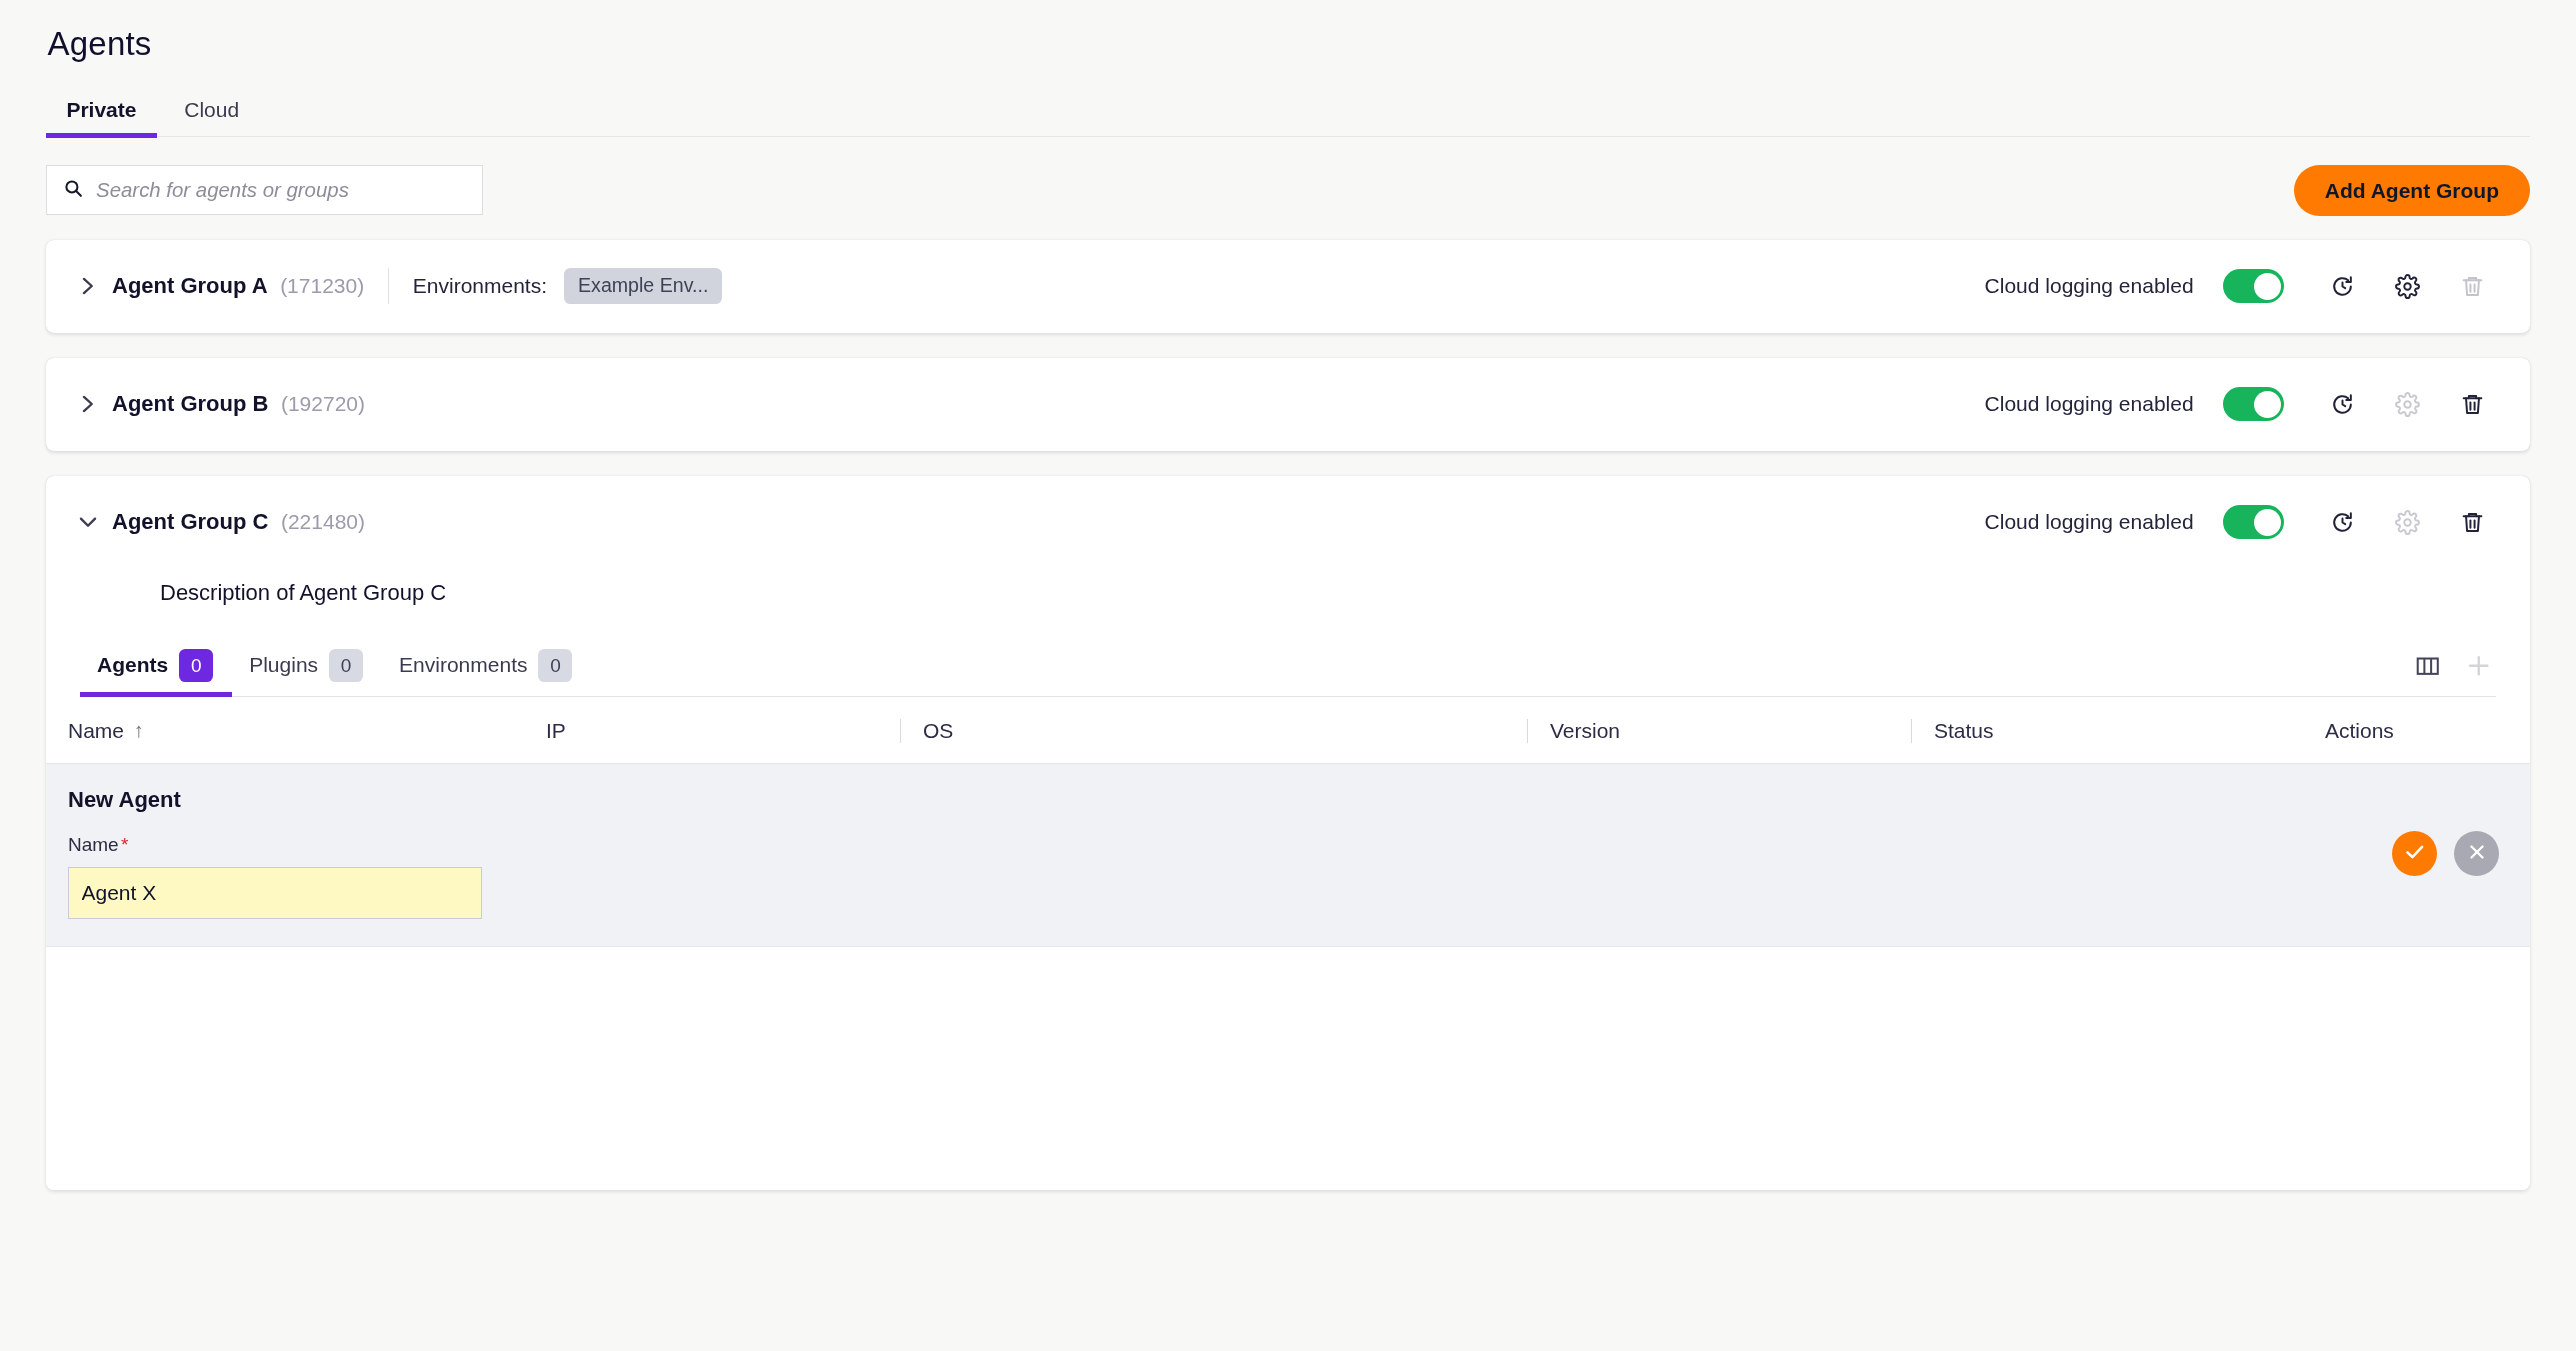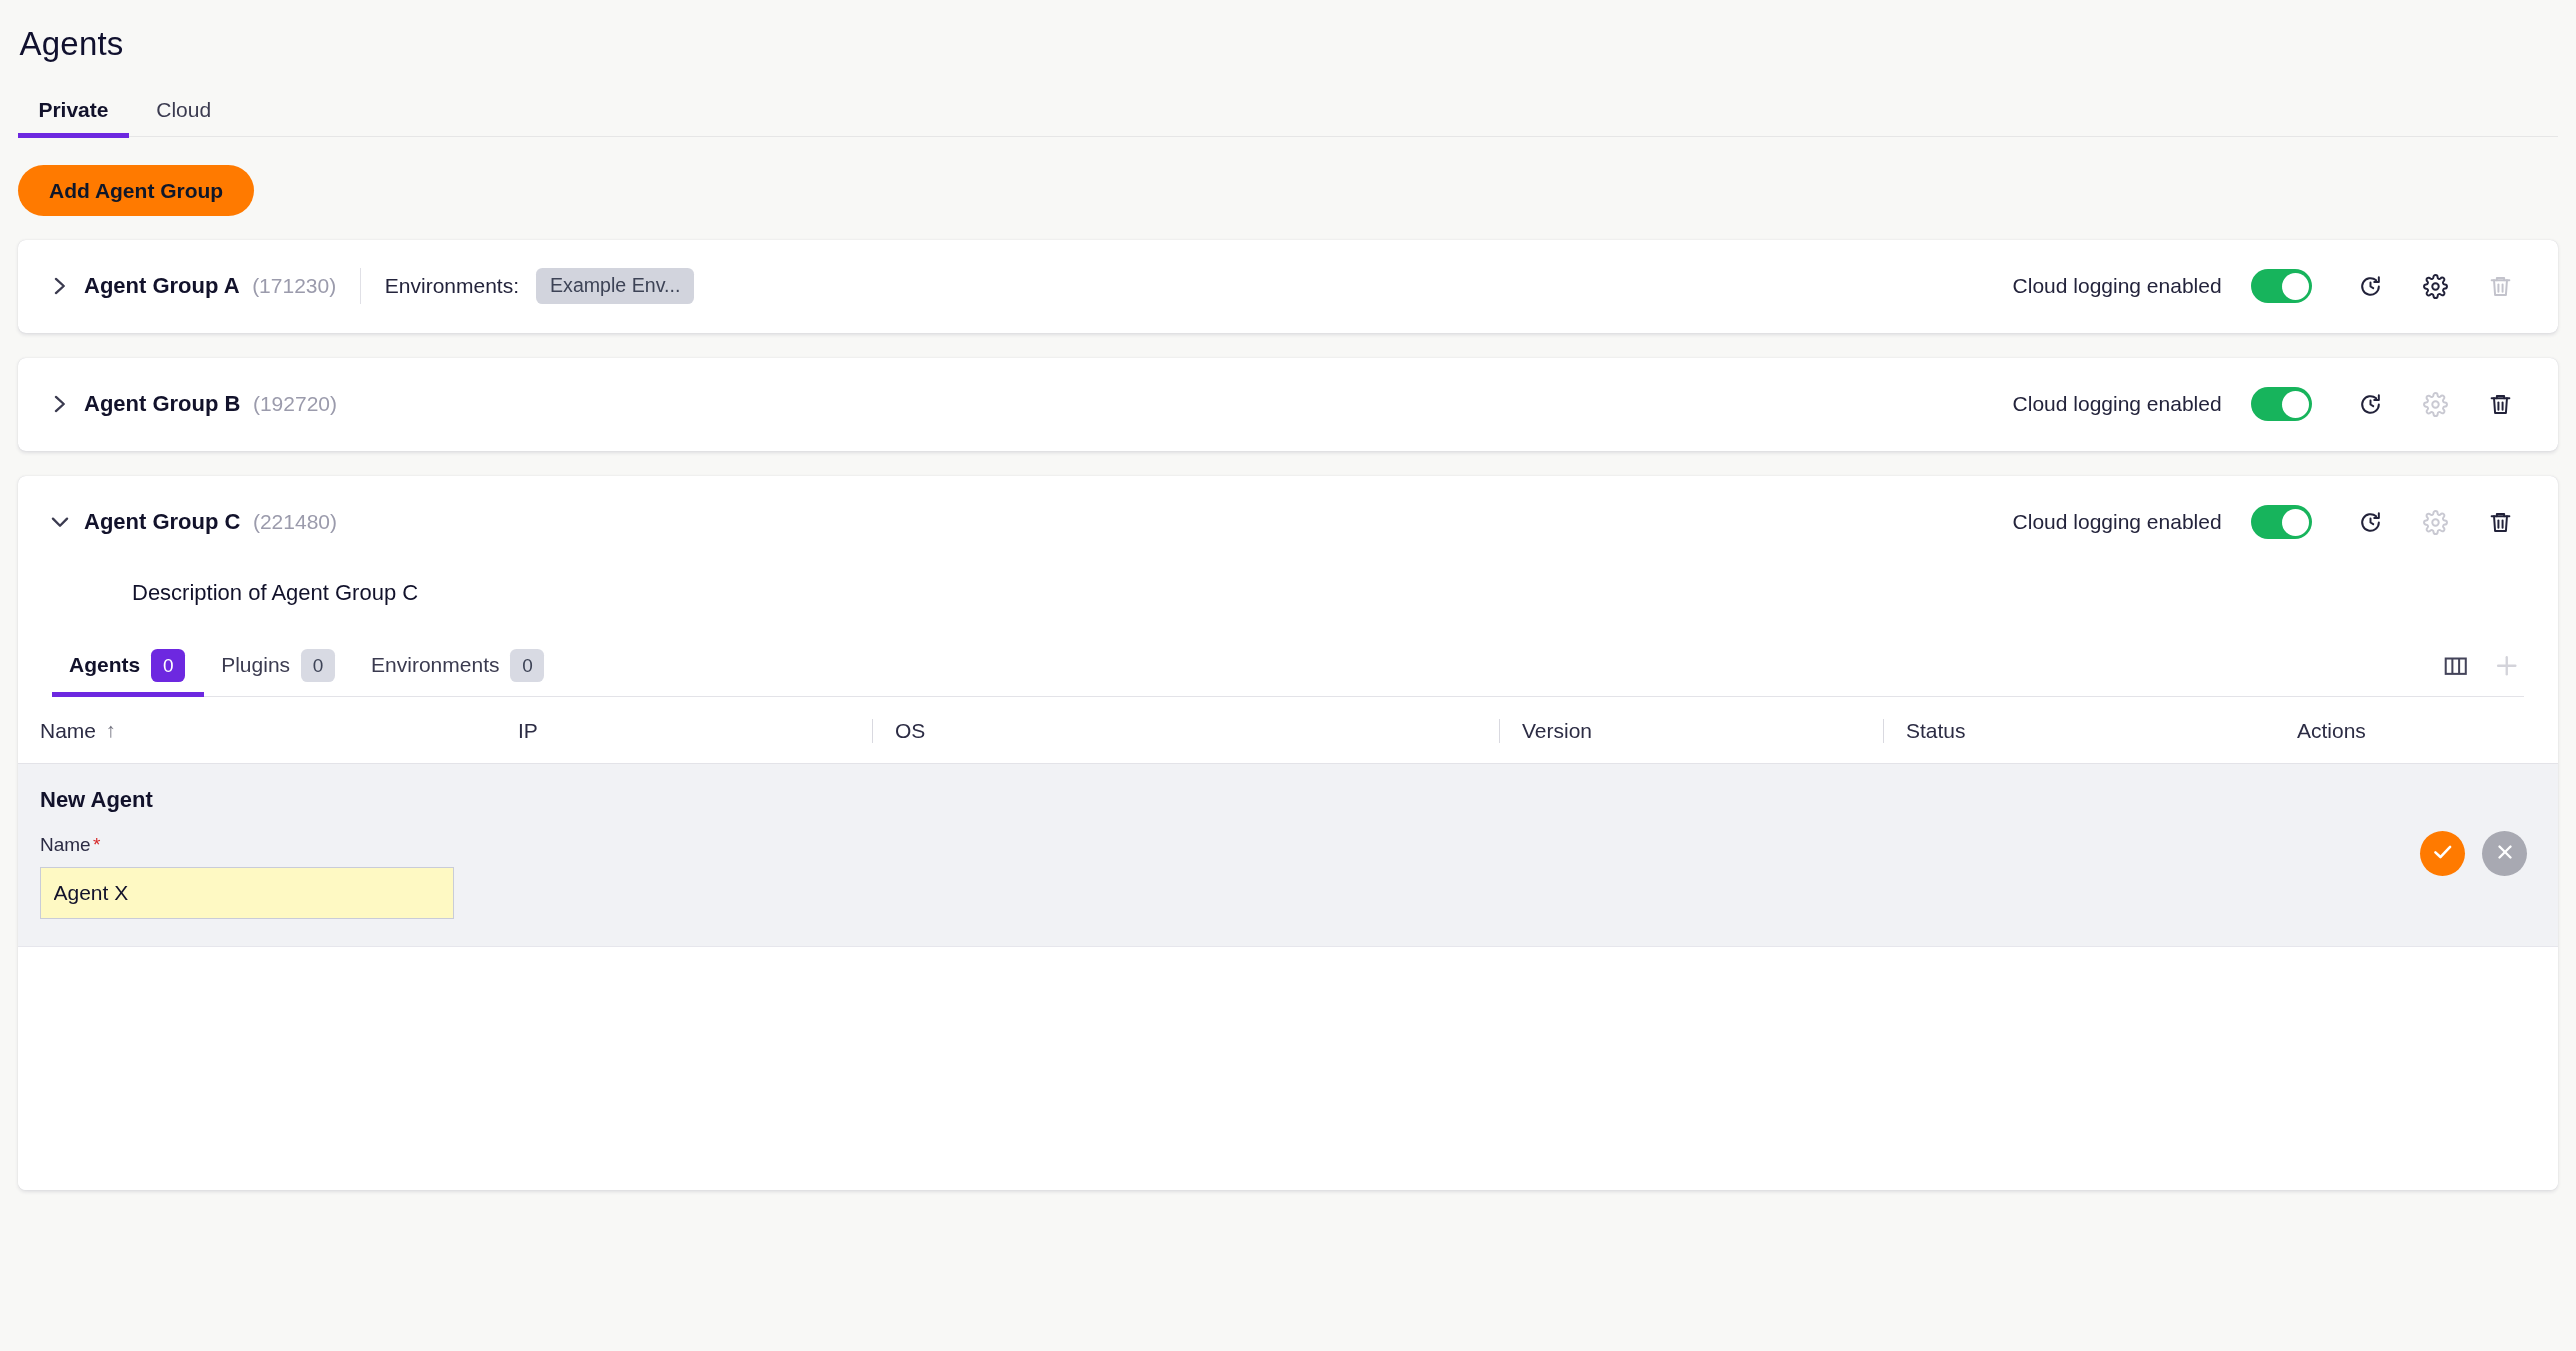--- a/index.html
+++ b/index.html
@@ -3,21 +3,21 @@
 <meta charset="utf-8">
 <style>
   * { box-sizing: border-box; }
   html, body {
     margin: 0; padding: 0;
     width: 2576px; height: 1351px;
     background: #f8f8f6;
     font-family: "Liberation Sans", sans-serif;
     -webkit-font-smoothing: antialiased;
   }
-  .page { position: relative; width: 2576px; height: 1351px; padding: 0 18px; }
+  .page { position: relative; width: 2576px; height: 1351px; padding: 0 46px; }
 
   
   .page-title {
     font-size: 33px;
     font-weight: 400;
     color: #10102e;
     letter-spacing: 0.2px;
     padding: 25px 0 0 1.6px;
     margin: 0;
   }
@@ -295,20 +295,29 @@
 <div class="page">
 
   <h1 class="page-title">Agents</h1>
 
   <div class="top-tabs">
     <div class="top-tab active">Private</div>
     <div class="top-tab">Cloud</div>
   </div>
 
   <div class="toolbar">
+    <div class="search-box">
+      <span>
+        <svg width="20.4" height="20.4" viewBox="0 0 24 24" fill="none" stroke="#16162c" stroke-width="2.4" stroke-linecap="round">
+            <circle cx="10.5" cy="10.5" r="6.5"></circle>
+            <line x1="15.4" y1="15.4" x2="21" y2="21"></line>
+          </svg>
+      </span>
+      <input class="search-input" type="text" placeholder="Search for agents or groups" style="">
+    </div>
     <button class="btn-primary">Add Agent Group</button>
   </div>
 
   <div class="cards">
 
     <div class="card">
       <div class="card-head">
         <span class="chev">
           <svg width="15.7" height="22" viewBox="0 0 20 28" fill="none" stroke="#3b3b50" stroke-width="3" stroke-linecap="round" stroke-linejoin="round">
               <polyline points="5,5 15,14 5,23"></polyline>

